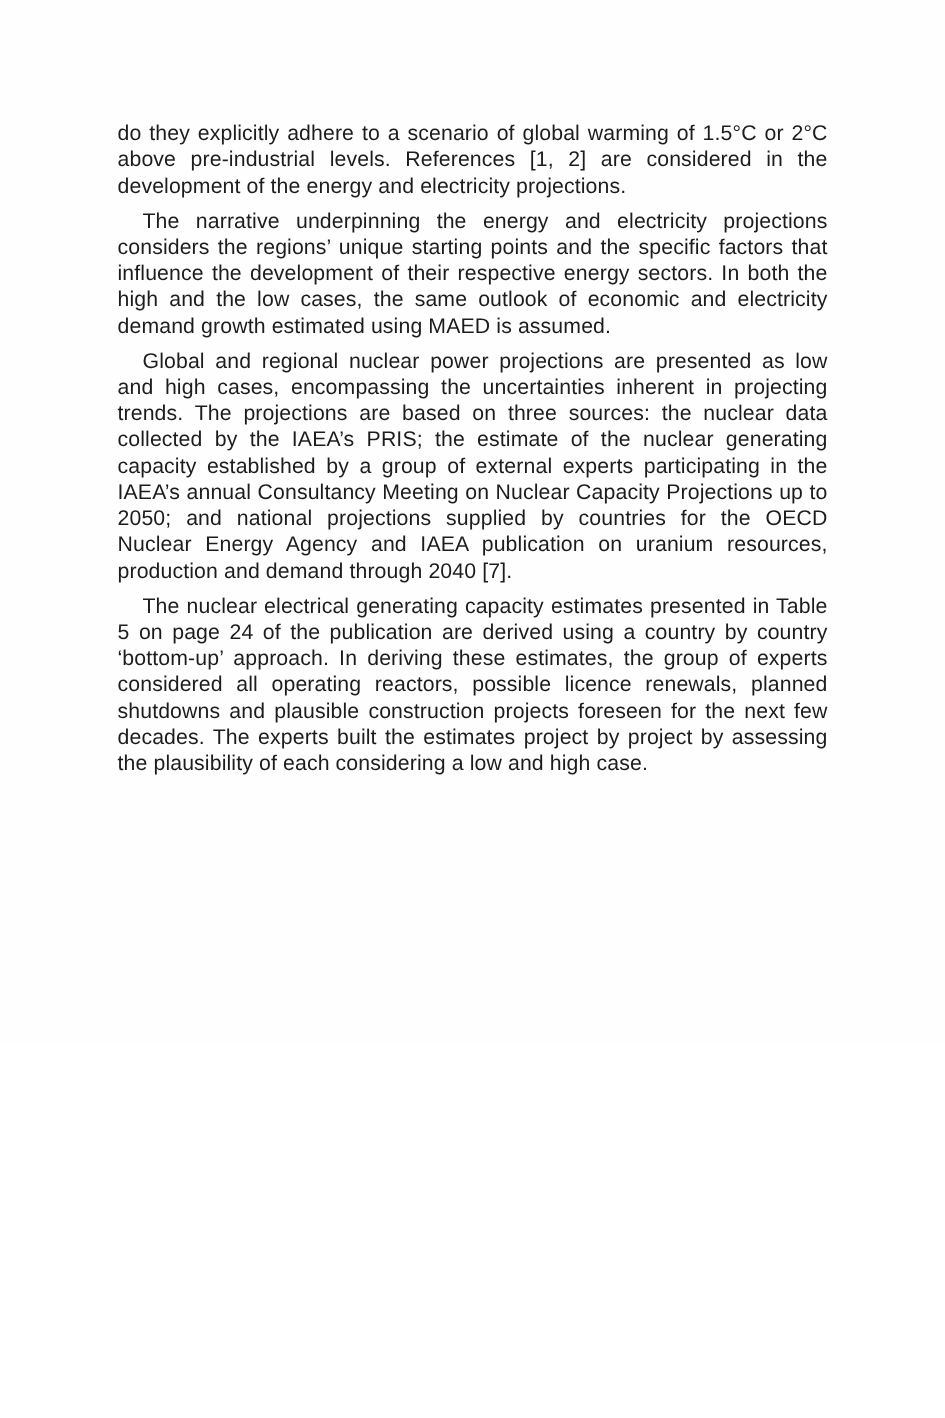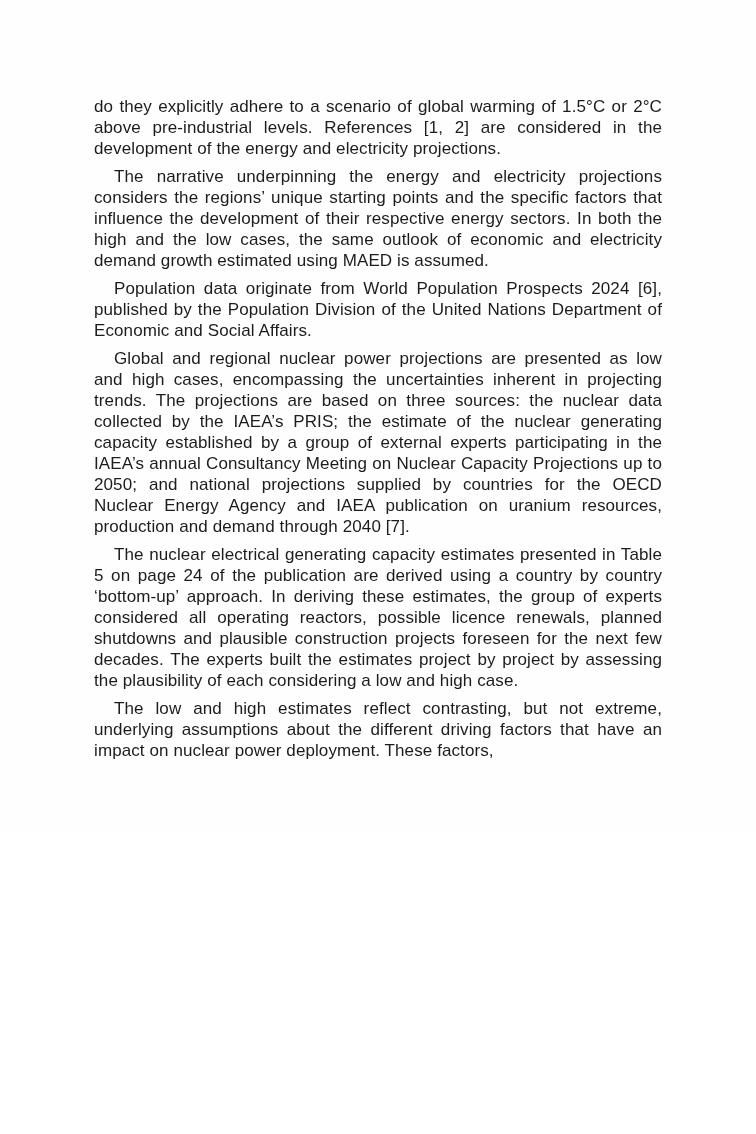--- a/index.html
+++ b/index.html
@@ -41,19 +41,17 @@
     line-height: 21px;
   }
 </style>
 </head>
 <body>
 
 <div class="page">
   <div class="text-block">
     <p class="para cont">do they explicitly adhere to a scenario of global warming of 1.5°C or 2°C above pre-industrial levels. References [1, 2] are considered in the development of the energy and electricity projections.</p>
     <p class="para">The narrative underpinning the energy and electricity projections considers the regions’ unique starting points and the specific factors that influence the development of their respective energy sectors. In both the high and the low cases, the same outlook of economic and electricity demand growth estimated using MAED is assumed.</p>
-    <p class="para">Population data originate from World Population Prospects 2024 [6], published by the Population Division of the United Nations Department of Economic and Social Affairs.</p>
     <p class="para">Global and regional nuclear power projections are presented as low and high cases, encompassing the uncertainties inherent in projecting trends. The projections are based on three sources: the nuclear data collected by the IAEA’s PRIS; the estimate of the nuclear generating capacity established by a group of external experts participating in the IAEA’s annual Consultancy Meeting on Nuclear Capacity Projections up to 2050; and national projections supplied by countries for the OECD Nuclear Energy Agency and IAEA publication on uranium resources, production and demand through 2040 [7].</p>
     <p class="para">The nuclear electrical generating capacity estimates presented in Table 5 on page 24 of the publication are derived using a country by country ‘bottom-up’ approach. In deriving these estimates, the group of experts considered all operating reactors, possible licence renewals, planned shutdowns and plausible construction projects foreseen for the next few decades. The experts built the estimates project by project by assessing the plausibility of each considering a low and high case.</p>
-    <p class="para">The low and high estimates reflect contrasting, but not extreme, underlying assumptions about the different driving factors that have an impact on nuclear power deployment. These factors,</p>
   </div>
   <div class="page-number">2</div>
 </div>
 
 </body></html>

